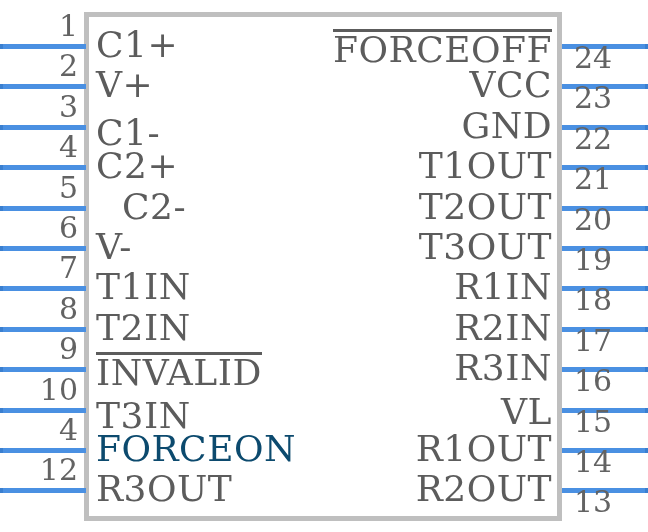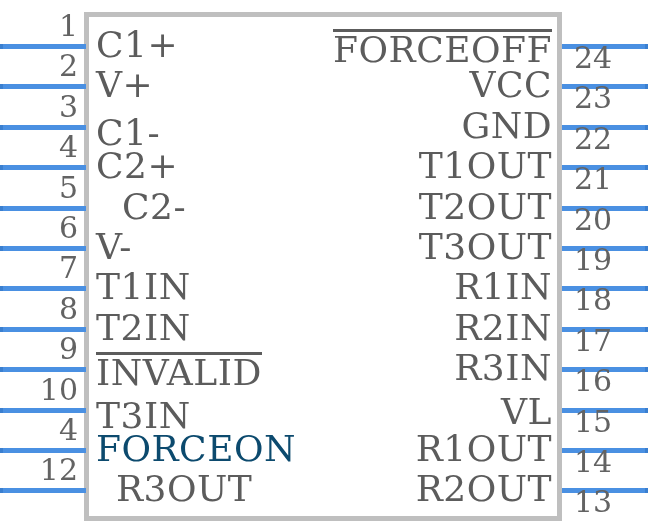--- a/index.html
+++ b/index.html
@@ -128,21 +128,21 @@
       <div class="pin-number left" style="top: 334.2px; color: rgb(99, 99, 99);">9</div>
       <div class="pin-label left active-low" style="top: 352.2px; color: rgb(92, 92, 92);"><span class="label-text">INVALID</span></div>
       <div class="pin-wire left" style="top: 407.6px; background: rgb(74, 144, 226);"></div>
       <div class="pin-number left" style="top: 374.6px; color: rgb(99, 99, 99);">10</div>
       <div class="pin-label left" style="top: 400px; color: rgb(92, 92, 92);"><span class="label-text">T3IN</span></div>
       <div class="pin-wire left" style="top: 448px; background: rgb(74, 144, 226);"></div>
       <div class="pin-number left" style="top: 415px; color: rgb(99, 99, 99);">4</div>
       <div class="pin-label left" style="top: 433px; color: #0c4a6e;"><span class="label-text">FORCEON</span></div>
       <div class="pin-wire left" style="top: 488.4px; background: rgb(74, 144, 226);"></div>
       <div class="pin-number left" style="top: 455.4px; color: rgb(99, 99, 99);">12</div>
-      <div class="pin-label left" style="top: 473.4px; color: rgb(92, 92, 92); margin-left: 20px;"><span class="label-text">R3OUT</span></div>
+      <div class="pin-label left" style="top: 473.4px; color: rgb(92, 92, 92);"><span class="label-text">R3OUT</span></div>
     </div>
   <div id="pins-right-layer">
       <div class="pin-wire right" style="top: 44px; background: rgb(74, 144, 226);"></div>
       <div class="pin-number right" style="top: 11px; color: rgb(99, 99, 99);">24</div>
       <div class="pin-label right active-low" style="top: 29px; color: rgb(92, 92, 92);"><span class="label-text">FORCEOFF</span></div>
       <div class="pin-wire right" style="top: 84.4px; background: rgb(74, 144, 226);"></div>
       <div class="pin-number right" style="top: 51.4px; color: rgb(99, 99, 99);">23</div>
       <div class="pin-label right" style="top: 69.4px; color: rgb(92, 92, 92);"><span class="label-text">VCC</span></div>
       <div class="pin-wire right" style="top: 124.8px; background: rgb(74, 144, 226);"></div>
       <div class="pin-number right" style="top: 91.8px; color: rgb(99, 99, 99);">22</div>

